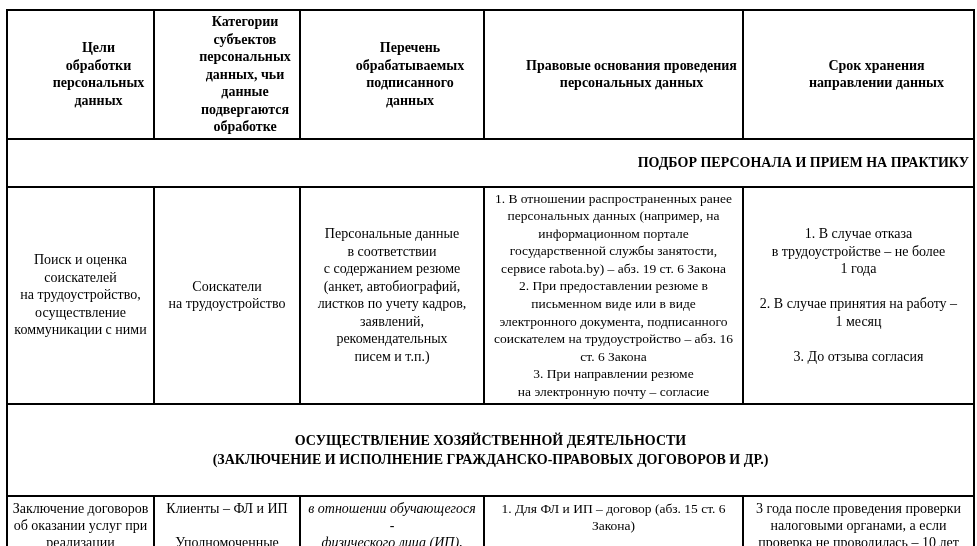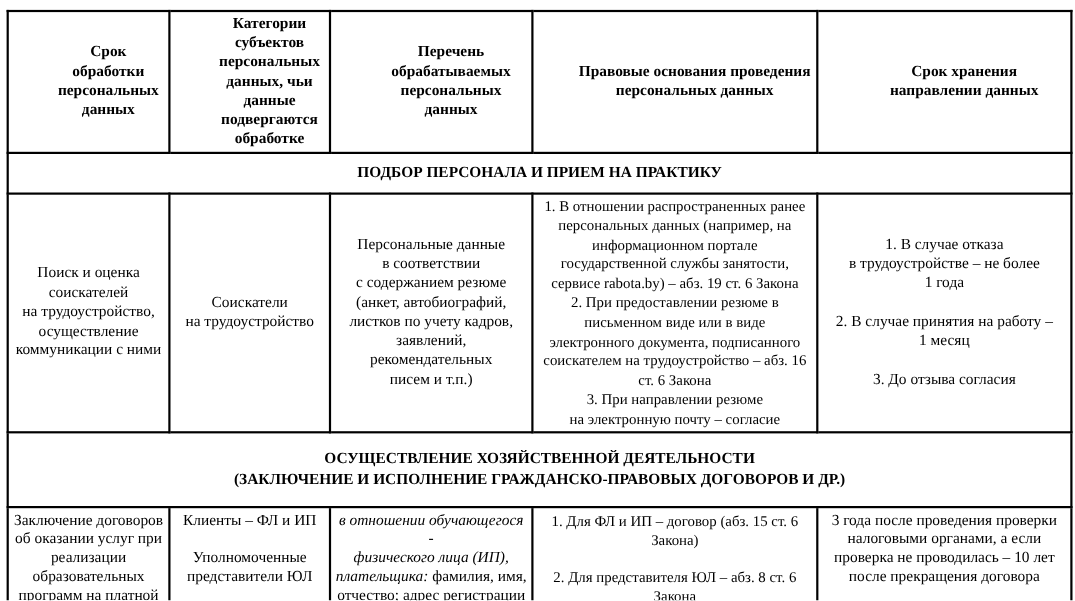--- a/index.html
+++ b/index.html
@@ -32,52 +32,52 @@
     font-weight: bold;
     vertical-align: middle;
     height: 95px;
     padding-left: 40px;
   }
   tr.section-row td {
     font-weight: bold;
     vertical-align: middle;
     line-height: 19px;
   }
-  tr.section-row.s1 td { height: 37px; }
-  tr.section-row.s2 td { height: 68px; }
+  tr.section-row.s1 td { height: 48px; text-align: right; }
+  tr.section-row.s2 td { height: 92px; }
   tr.data-row-1 td { height: 178px; vertical-align: middle; }
   tr.data-row-1 td.legal { font-size: 13.5px; line-height: 17.6px; }
   tr.data-row-2 td { height: 86px; vertical-align: top; padding-top: 3px; line-height: 17.2px; }
   tr.data-row-2 td.legal { font-size: 13.5px; }
   .it { font-style: italic; text-align: center; }
 </style>
 </head>
 <body>
 
 <div class="page">
   <table class="pd-table">
     <colgroup>
       <col style="width:147px">
       <col style="width:146px">
       <col style="width:184px">
       <col style="width:259px">
       <col style="width:231px">
     </colgroup>
     <tbody>
       <tr class="header-row">
-        <th>Срок обработки
+        <th>Цели обработки
 персональных
 данных</th>
         <th>Категории субъектов
 персональных
 данных, чьи данные
 подвергаются
 обработке</th>
         <th>Перечень обрабатываемых
-персональных данных</th>
+подписанного данных</th>
         <th>Правовые основания проведения
 персональных данных</th>
         <th>Срок хранения
 направлении данных</th>
       </tr>
       <tr class="section-row s1">
         <td colspan="5">ПОДБОР ПЕРСОНАЛА И ПРИЕМ НА ПРАКТИКУ</td>
       </tr>
       <tr class="data-row-1">
         <td>Поиск и оценка

